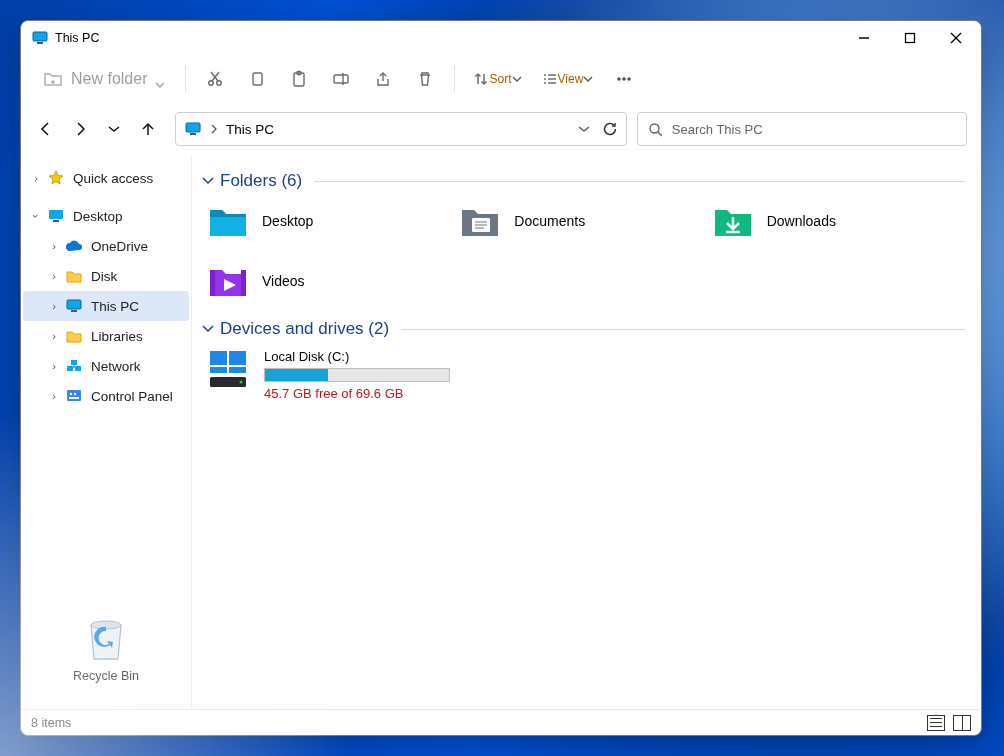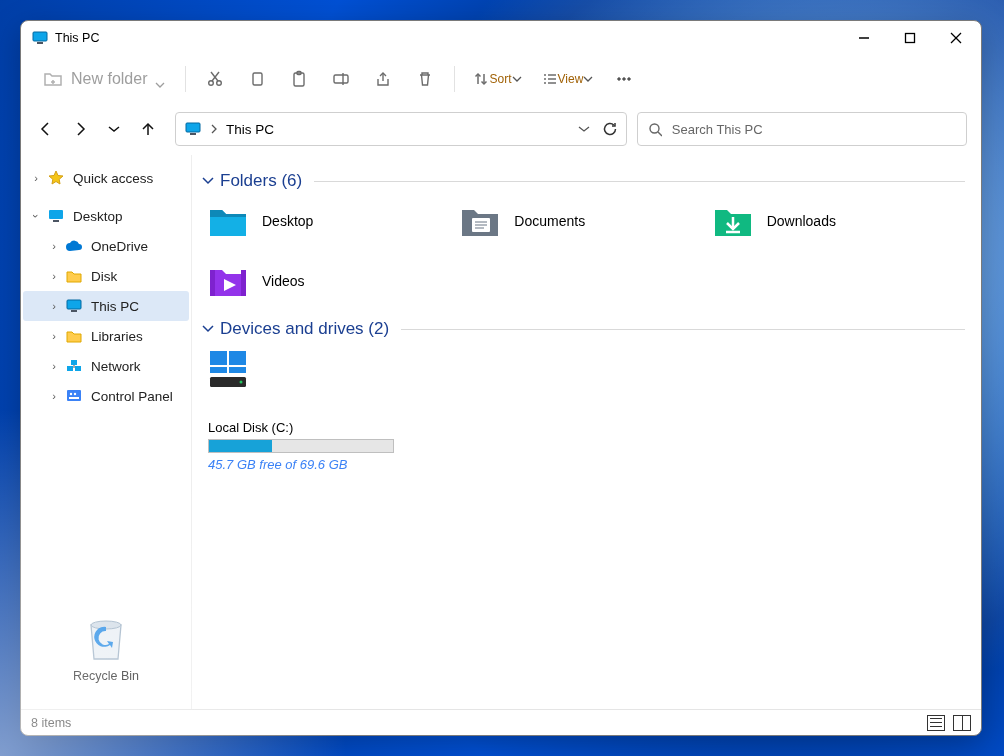--- a/index.html
+++ b/index.html
@@ -65,21 +65,21 @@
   .recycle { display:flex; flex-direction:column; align-items:center; gap:4px; margin-bottom:18px; font-size:12.5px; color:#222;}
   .recycle .bin { width:52px; height:52px; display:flex; align-items:center; justify-content:center;}
 
   .content { flex:1; border-left:1px solid #eee; padding:6px 16px 0 10px; overflow:auto;}
   .grp-header { display:flex; align-items:center; gap:6px; color:#1b3f91; font-size:17px; margin:10px 0 10px 0; }
   .grp-header .line { flex:1; height:1px; background:#d9d9d9; margin-left:6px;}
   .grid3 { display:grid; grid-template-columns: repeat(3, 1fr); row-gap:20px; margin:6px 0 18px 6px;}
   .item { display:flex; align-items:center; gap:14px; font-size:14px; }
   .bigico { width:40px; height:40px; display:flex; align-items:center; justify-content:center;}
 
-  .drive { display:flex; gap:31px; margin:10px 0 0 6px;flex-direction:column;}
+  .drive { display:flex; gap:14px; margin:10px 0 0 6px;}
   .drive-ico { width:42px; height:40px; }
   .drive-info { display:flex; flex-direction:column; gap:4px; font-size:13px;}
   .usagebar { width:186px; height:14px; border:1px solid #bfbfbf; background:#e6e6e6; position:relative;}
   .usagebar .fill { position:absolute; left:0; top:0; bottom:0; background:#17a2d8;}
 
   
   .statusbar { height:26px; border-top:1px solid #e5e5e5; display:flex; align-items:center; padding:0 10px; font-size:12.5px; color:#333;}
   .statusbar .right { margin-left:auto; display:flex; gap:8px;}
   .view-toggle { width:18px;height:16px; border:1.5px solid #333; display:flex;}
   .stroke-dark{stroke:#333;}
@@ -435,21 +435,21 @@
               <rect x="21" y="18" width="17" height="6" fill="#1e88e5"></rect>
             <rect x="2" y="28" width="36" height="10" rx="1.5" fill="#2a2a2a"></rect>
               <circle cx="33" cy="33" r="1.5" fill="#22c55e"></circle>
           </svg>
         </div>
         <div class="drive-info">
           <span>Local Disk (C:)</span>
           <div class="usagebar">
               <div class="fill" id="drive-fill" style="width: 34%;"></div>
             </div>
-          <span style="color:#3b82f6;font-style:italic;">45.7 GB free of 69.6 GB</span>
+          <span style="color:#b91c1c;">45.7 GB free of 69.6 GB</span>
         </div>
       </div>
     </div>
   </div>
 
   <div class="statusbar">
     <span>8 items</span>
     <div class="right">
       <span class="view-toggle" style="flex-direction:column;justify-content:space-evenly;">
           <span style="height:1px;background:#333;margin:0 2px"></span>

